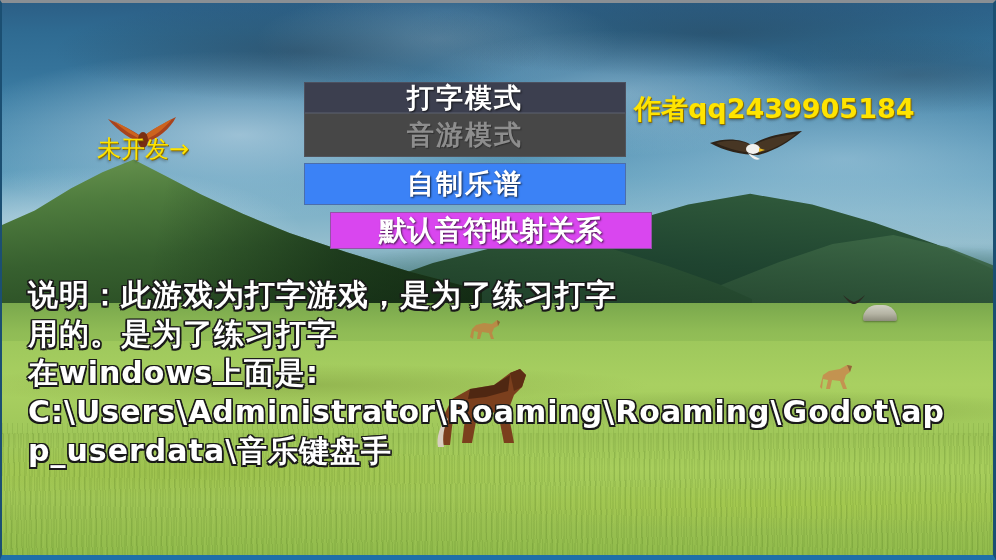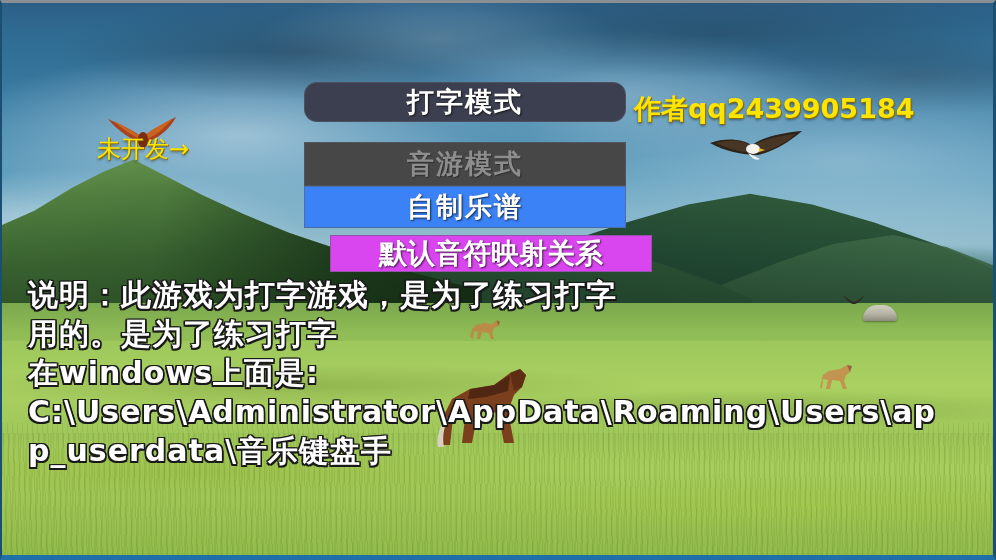--- a/index.html
+++ b/index.html
@@ -163,22 +163,22 @@
   .menu-btn {
     display:flex; align-items:center; justify-content:center;
     width:100%;
     font-size:27px; font-weight:bold; letter-spacing:2px;
     color:#ffffff;
     background:#3d4050;
     border:1px solid rgba(90,95,110,.55);
     text-shadow:1px 1px 2px rgba(0,0,0,.7);
     cursor:pointer;
   }
-  .menu-btn.b1 { height:40px; margin-bottom:20px; background:#3c3f4f;border-radius:13px; }
-  .menu-btn.b2 { height:44px; background:#474747; color:#8d8d8d; text-shadow:1px 1px 1px rgba(0,0,0,.35); cursor:default; }
+  .menu-btn.b1 { height:31px; margin-bottom:0; background:#3c3f4f; }
+  .menu-btn.b2 { height:44px; margin-bottom:6px; background:#474747; color:#8d8d8d; text-shadow:1px 1px 1px rgba(0,0,0,.35); cursor:default; }
   .menu-btn.b3 { height:42px; margin-bottom:7px; background:#3b82f6; }
   .menu-btn.b4 { height:37px; background:#d946ef; font-size:28px; letter-spacing:0px;margin-left:26px; }
 
   .desc {
     position:absolute; left:26px; top:272px; width:790px;
     color:#ffffff;
     font-size:30px;
     font-weight:bold;
     line-height:39px;
     letter-spacing:1px;
@@ -268,17 +268,17 @@
     <div class="menu-btn b1">打字模式</div>
     <div class="menu-btn b2">音游模式</div>
     <div class="menu-btn b3">自制乐谱</div>
     <div class="menu-btn b4">默认音符映射关系</div>
   </div>
 
   <div class="desc">
     <span class="ln">说明：此游戏为打字游戏，是为了练习打字</span>
     <span class="ln">用的。是为了练习打字</span>
     <span class="ln">在windows上面是:</span>
-    <span class="ln">C:\Users\Administrator\AppData\Roaming\Users\ap</span>
+    <span class="ln">C:\Users\Administrator\Roaming\Roaming\Godot\ap</span>
     <span class="ln">p_userdata\音乐键盘手</span>
   </div>
 
 </div>
 
 </body></html>

